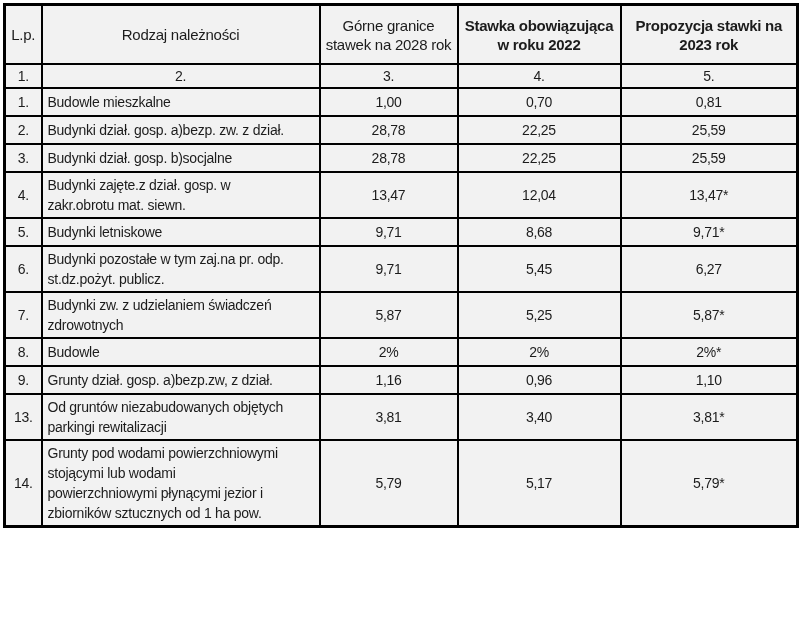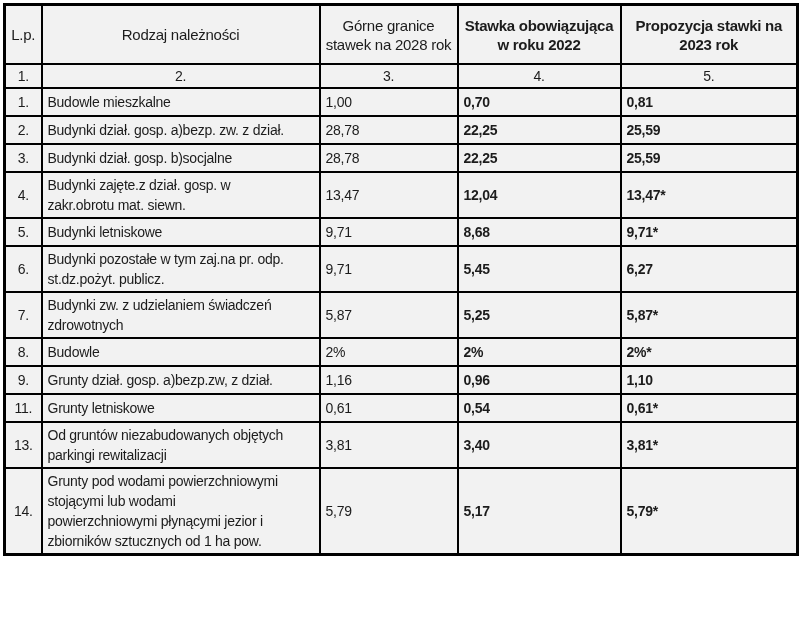--- a/index.html
+++ b/index.html
@@ -44,22 +44,22 @@
   
   tr.colnums td {
     text-align: center;
     height: 20px;
     padding: 1px 5px;
   }
   
   tbody td { height: 22px; }
   td.lp   { text-align: center; }
   td.name { text-align: left; white-space: pre-wrap; }
-  td.num  { }
-  td.bold { font-weight: bold; }
+  td.num  { text-align: center; }
+  td.bold { font-weight: normal; }
 </style>
 </head>
 <body>
 
 <div class="page">
   <table class="rates">
     <colgroup>
       <col style="width:37px">
       <col style="width:278px">
       <col style="width:138px">
@@ -143,27 +143,20 @@
         <td class="num bold">2%*</td>
       </tr>
       <tr>
         <td class="lp">9.</td>
         <td class="name">Grunty dział. gosp. a)bezp.zw, z dział.</td>
         <td class="num">1,16</td>
         <td class="num bold">0,96</td>
         <td class="num bold">1,10</td>
       </tr>
       <tr>
-        <td class="lp">11.</td>
-        <td class="name">Grunty letniskowe</td>
-        <td class="num">0,61</td>
-        <td class="num bold">0,54</td>
-        <td class="num bold">0,61*</td>
-      </tr>
-      <tr>
         <td class="lp">13.</td>
         <td class="name">Od gruntów niezabudowanych objętych
 parkingi rewitalizacji</td>
         <td class="num">3,81</td>
         <td class="num bold">3,40</td>
         <td class="num bold">3,81*</td>
       </tr>
       <tr>
         <td class="lp">14.</td>
         <td class="name">Grunty pod wodami powierzchniowymi

